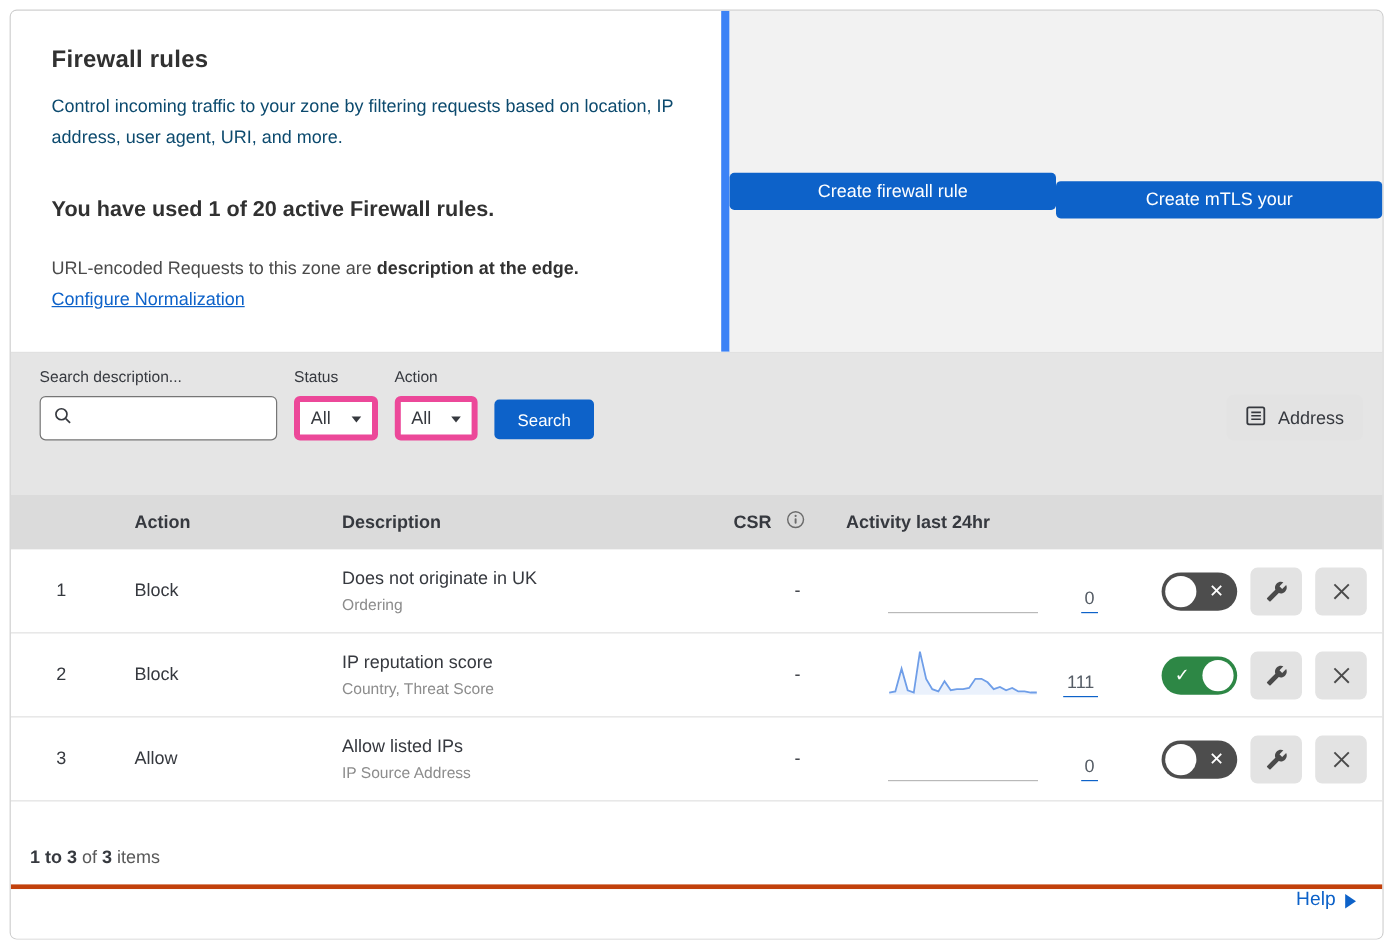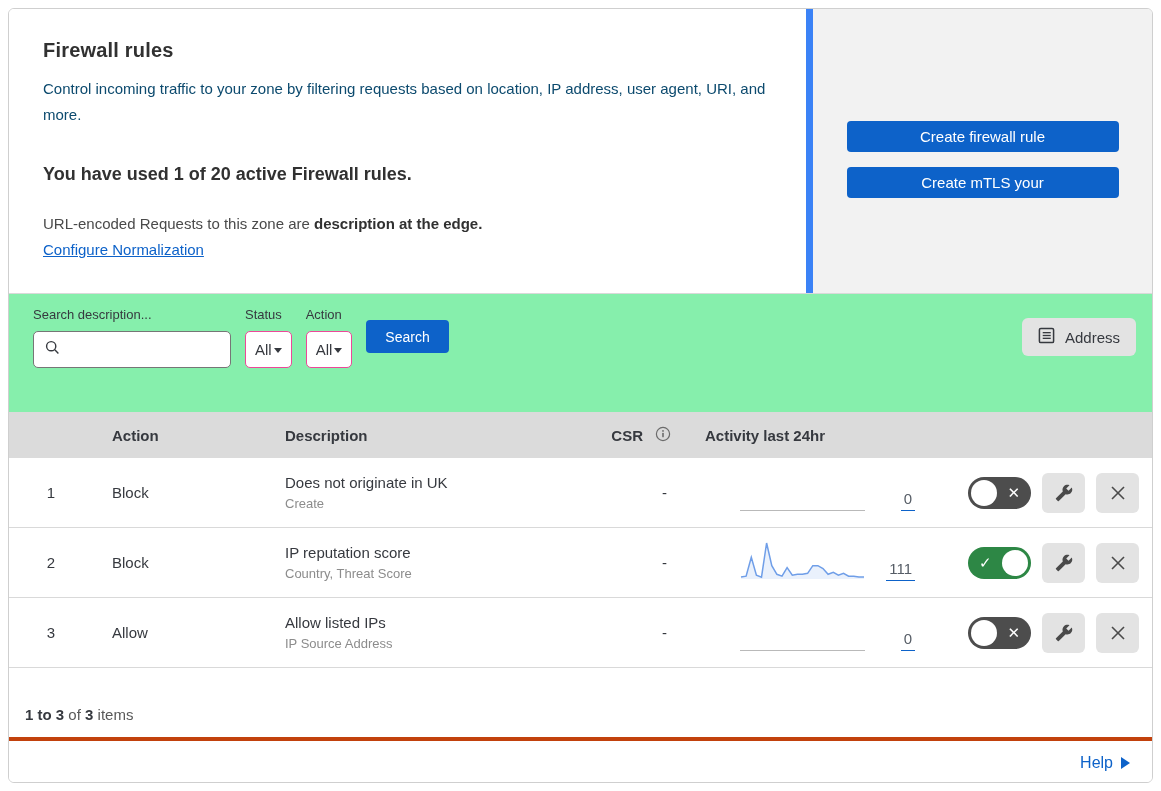--- a/index.html
+++ b/index.html
@@ -11,37 +11,37 @@
   
   .top { display:flex; height:285px; border-bottom:1px solid #d9d9d9; }
   .top-left { width:804px; padding:30px 30px 0 34px; background:#fff; border-right:7px solid #3b82f6; }
   .page-title { font-size:20px; font-weight:700; color:#313131; letter-spacing:.2px; }
   .desc { margin-top:14px; font-size:15px; line-height:26px; color:#0c4a6e; max-width:740px; }
   .usage { margin-top:36px; font-size:18px; font-weight:700; color:#313131; }
   .norm { margin-top:30px; font-size:15px; color:#4a4a4a; }
   .norm b { color:#313131; }
   .cfg-link { display:inline-block; margin-top:9px; font-size:15px; color:#0d62c9;
     text-decoration:underline; cursor:pointer; }
-  .top-right { flex:1; background:#f2f2f2; display:flex; flex-direction:column;
+  .top-right { flex:1; background:#f2f2f2; display:flex; flex-direction:row;
     justify-content:center; align-items:center; padding-top:16px; }
   .btn-primary { background:#0d62c9; color:#fff; border:none; border-radius:4px;
     font-size:15px; font-family:inherit; cursor:pointer; }
   .top-right .btn-primary { width:272px; height:31px; }
   .top-right .btn-primary + .btn-primary { margin-top:15px; }
 
   
-  .filters { height:118px; display:flex; align-items:center; padding:0 16px 32px 24px; background:#86efac; }
+  .filters { height:118px; display:flex; align-items:flex-end; padding:0 16px 45px 24px; background:#e5e5e5; }
   .fgroup { display:flex; flex-direction:column; margin-right:14px; }
   .flabel { font-size:13px; color:#36393f; margin-bottom:9px; }
   .search-box { width:198px; height:37px; border:1px solid #767676; border-radius:5px;
     display:flex; align-items:center; padding:0 8px 0 11px; background:#fff; }
   .search-box input { border:none; outline:none; flex:1; min-width:0; margin-left:8px;
     font-size:14px; font-family:inherit; background:transparent; }
-  .dropdown { height:37px; border:1px solid #ec4899; border-radius:5px; background:#fff;
-    display:flex; align-items:center; gap:2px; padding:0 9px; font-size:15px; cursor:pointer; }
+  .dropdown { height:37px; border:5px solid #ec4899; border-radius:5px; background:#fff;
+    display:flex; align-items:center; gap:17px; padding:0 9px; font-size:15px; cursor:pointer; }
   .caret { width:0; height:0; border-left:4.5px solid transparent; border-right:4.5px solid transparent;
     border-top:5px solid #36393f; margin-top:2px; }
   .btn-search { height:33px; padding:0 19px; font-size:14px; margin-bottom:1px; }
   .spacer { flex:1; }
   .btn-ordering { height:38px; padding:0 16px; background:#e3e3e3; border:none; border-radius:6px;
     display:flex; align-items:center; gap:10px; font-size:15px; color:#36393f;
     font-family:inherit; cursor:pointer; }
 
   
   .grid-row { display:grid; grid-template-columns:84px 192px 310px 82px 258px 1fr; align-items:center; }
@@ -77,21 +77,21 @@
   .toggle.on .t-check { left:11px; }
 
   .icon-btn { width:43px; height:40px; background:#e3e3e3; border:none; border-radius:6px;
     display:flex; align-items:center; justify-content:center; cursor:pointer; color:#4a4a4a; }
   .icon-btn svg { display:block; }
 
   
   .footer-info { height:73px; border-bottom:4px solid #c2410c; padding:38px 0 0 16px;
     font-size:15px; color:#595959; background:#fff; }
   .footer-info b { color:#36393f; }
-  .help-bar { height:43px; display:flex; align-items:center; justify-content:flex-end;
+  .help-bar { height:43px; display:flex; align-items:flex-start; justify-content:flex-end;
     padding-right:22px; background:#fff; }
   .help-link { display:flex; align-items:center; gap:8px; color:#0d62c9; font-size:16px;
     cursor:pointer; text-decoration:none; }
   .help-arrow { width:0; height:0; border-top:6px solid transparent; border-bottom:6px solid transparent;
     border-left:9px solid #0d62c9; margin-top:1px; }
 </style>
 </head>
 <body>
 
 <div class="card">
@@ -168,21 +168,21 @@
     </div>
     <div class="th-activity">Activity last 24hr</div>
     <div></div>
   </div>
 
   <div class="grid-row row">
     <div class="cell-num">1</div>
     <div class="cell-action">Block</div>
     <div class="cell-desc">
       <div class="d1">Does not originate in UK</div>
-      <div class="d2">Create</div>
+      <div class="d2">Ordering</div>
     </div>
     <div class="cell-csr">-</div>
     <div class="cell-activity">
       <div class="spark-wrap">
           <div class="spark-flat"></div>
         </div>
       <a class="count-link">0</a>
     </div>
     <div class="cell-controls">
       <div class="toggle off">

